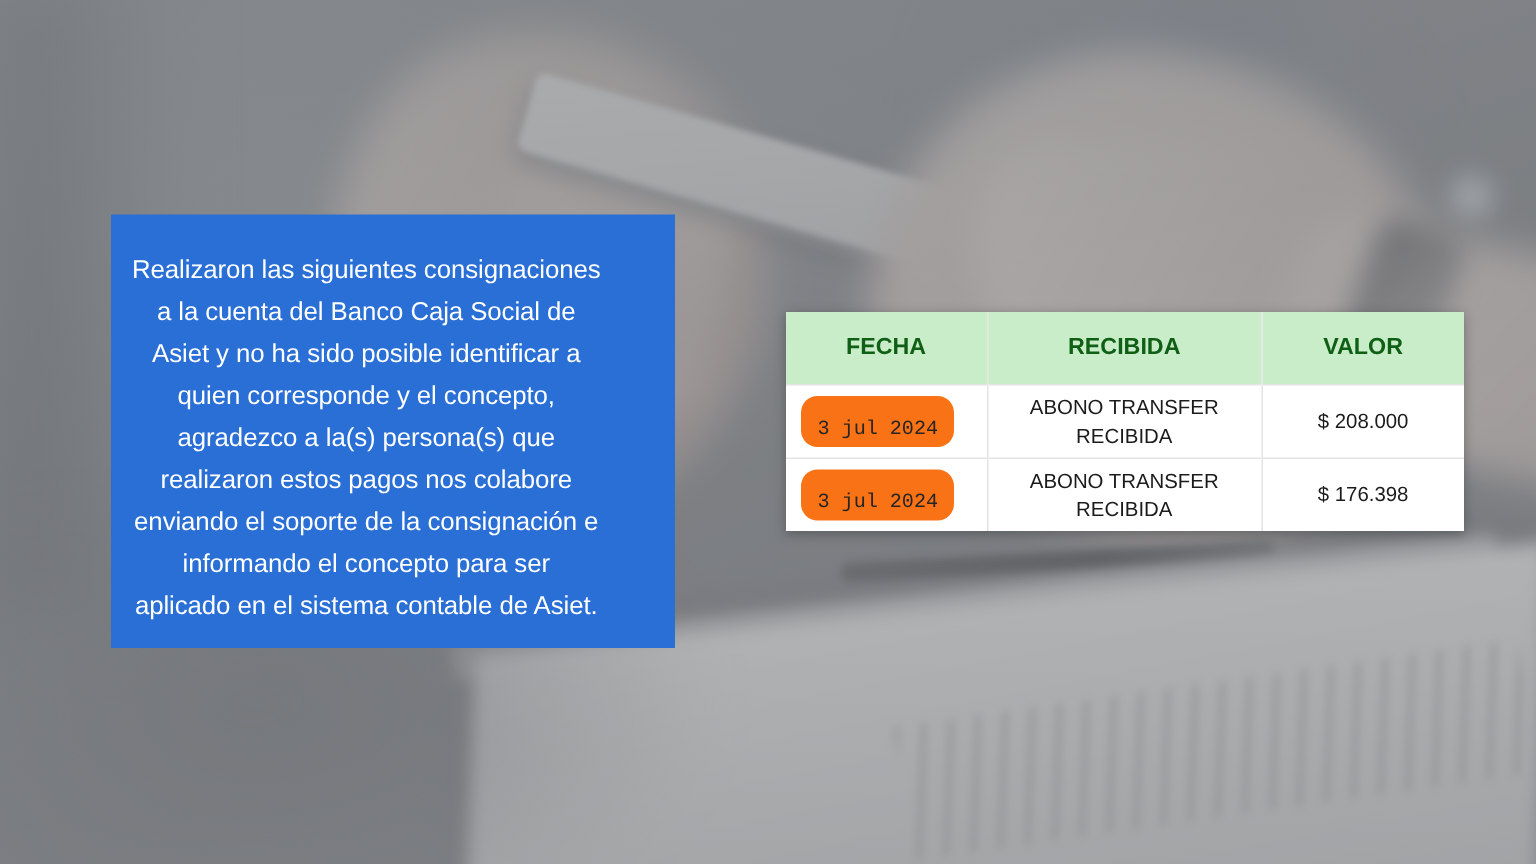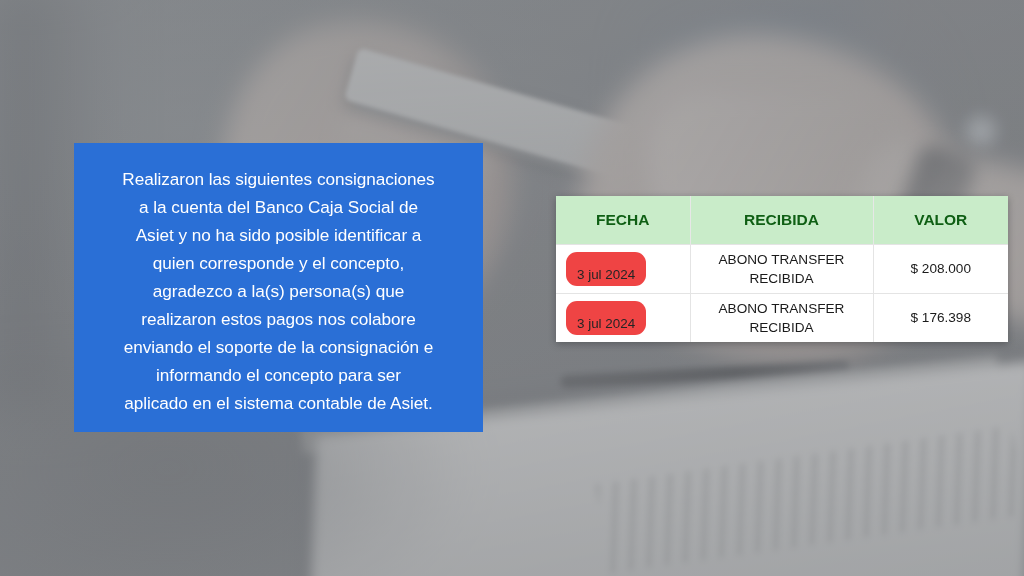--- a/index.html
+++ b/index.html
@@ -209,48 +209,46 @@
     position: absolute;
     inset: 0;
     background: linear-gradient(180deg, rgba(128,131,134,0.28) 0%, rgba(128,131,134,0.05) 45%, rgba(128,131,134,0.30) 100%);
   }
 
   
   .message-box {
     position: absolute;
     left: 74px;
     top: 143px;
-    width: 409px;
+    width: 376px;
     height: 289px;
     background: #2a6fd6;
     box-sizing: border-box;
     padding: 22px 14px 16px 14px;
     display: flex;
     align-items: flex-start;
-    justify-content: center;
   }
   .message-text {
     color: #ffffff;
     font-size: 17.2px;
     line-height: 28px;
     text-align: center;
     font-family: "Liberation Sans", sans-serif;
     letter-spacing: -0.05px;
     white-space: pre-line;
   }
 
   
   .table-wrap {
     position: absolute;
     left: 524px;
-    top: 196px;
+    top: 208px;
     width: 452px;
     box-shadow: 0 2px 7px rgba(40,42,45,0.40);
     background: #ffffff;
-    margin-left: 32px;
   }
   table.tx-table {
     width: 100%;
     border-collapse: collapse;
     background: #ffffff;
     table-layout: fixed;
   }
   table.tx-table th {
     background: #c9ecc9;
     color: #0f5f14;
@@ -279,27 +277,28 @@
   }
   table.tx-table td:last-child { border-right: none; }
 
   .col-fecha   { width: 134px; }
   .col-concepto{ width: 183px; }
   .col-valor   { width: 135px; }
 
   .cell-fecha { text-align: left; padding-left: 8px; }
   .date-pill {
     display: inline-block;
-    background: #ef4444;
+    background: #f97316;
     border-radius: 11px;
     padding: 14px 11px 3px 11px;
     font-size: 13.4px;
     color: #252525;
     line-height: 17px;
     white-space: nowrap;
+    font-family: Liberation Mono, monospace;
   }
   .cell-concepto { text-align: center; }
   .cell-valor { text-align: center; padding-left: 10px; }
 </style>
 </head>
 <body>
 
 <div id="slide">
 
   <div class="bg-layer">

